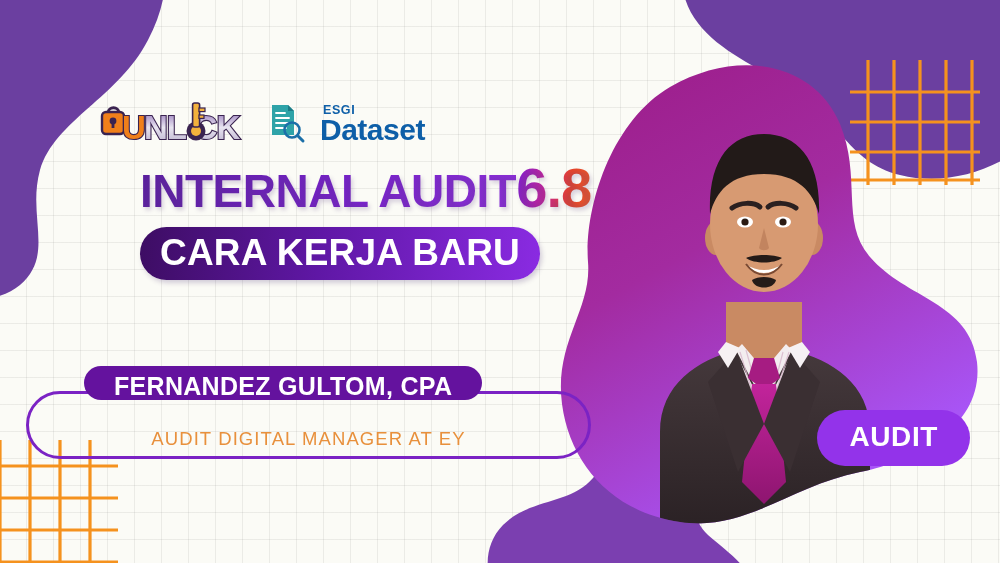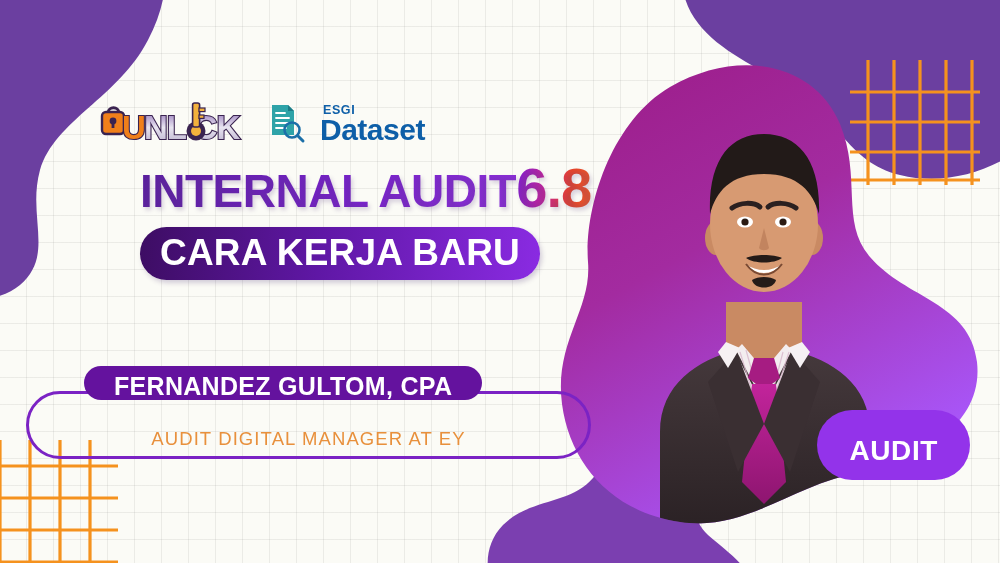--- a/index.html
+++ b/index.html
@@ -116,21 +116,21 @@
   
   .portrait-wrap{
     position:absolute; left:540px; top:52px;
     width:450px; height:480px;
   }
   .portrait-svg{ width:100%; height:100%; display:block; }
 
   
   .audit-badge{
     position:absolute; right:30px; top:410px;
-    padding:27px 32px 15px 32px;
+    padding:13px 32px 15px 32px;
     border-radius:36px;
     background:#9333ea;
     color:#ffffff;
     font-size:28px; font-weight:bold; letter-spacing:0.6px; line-height:1;
   }
 </style>
 </head>
 <body>
 
 <div class="banner">

